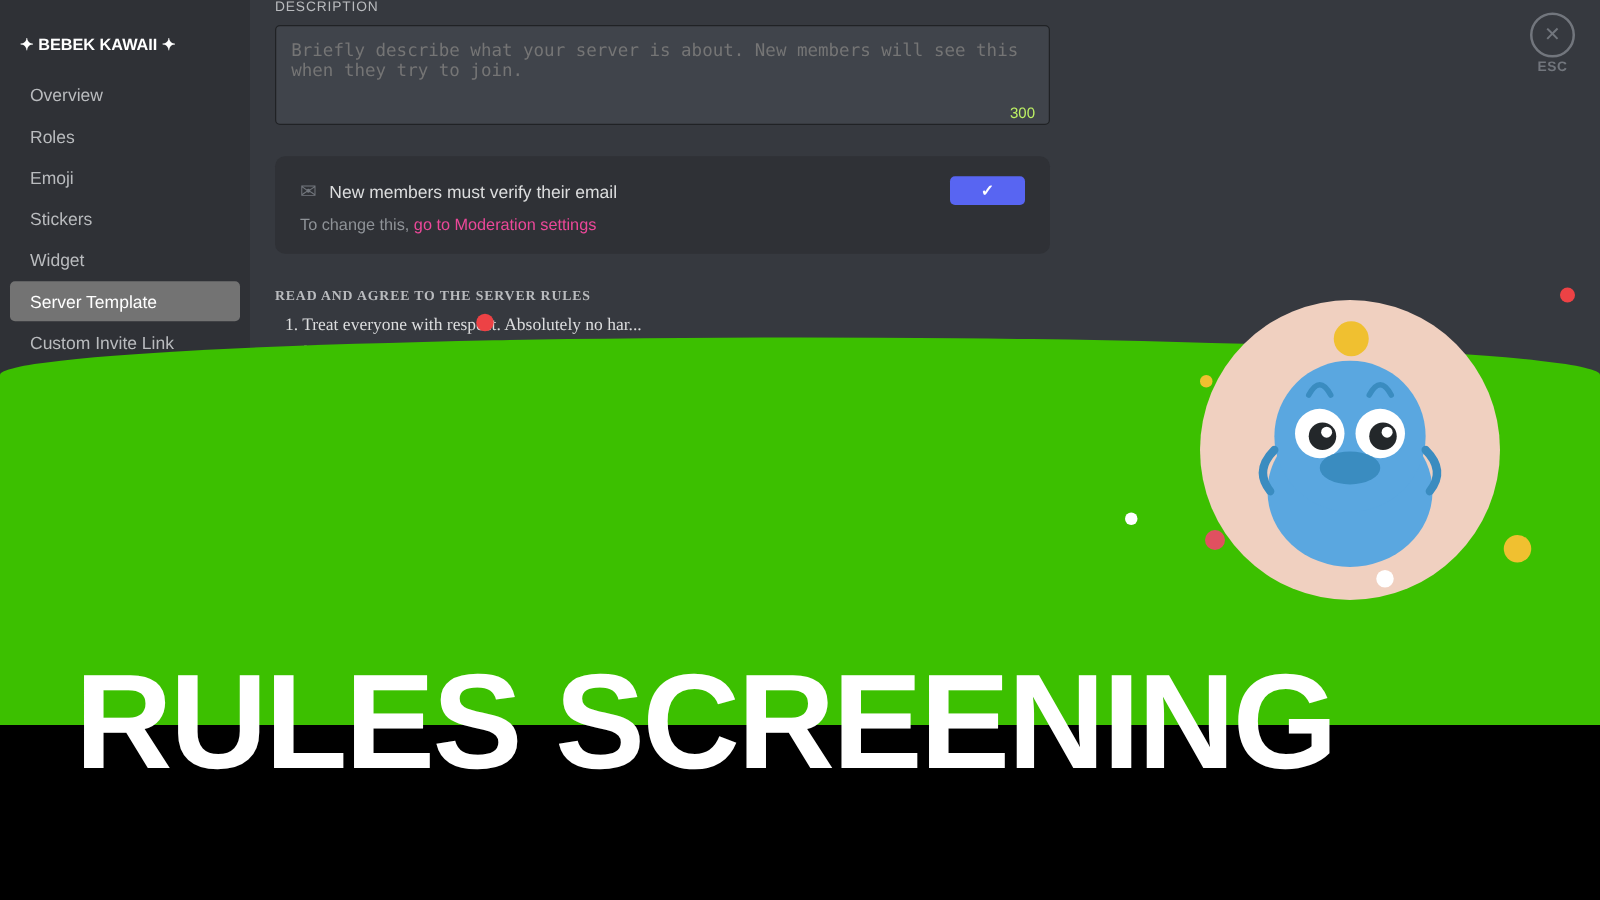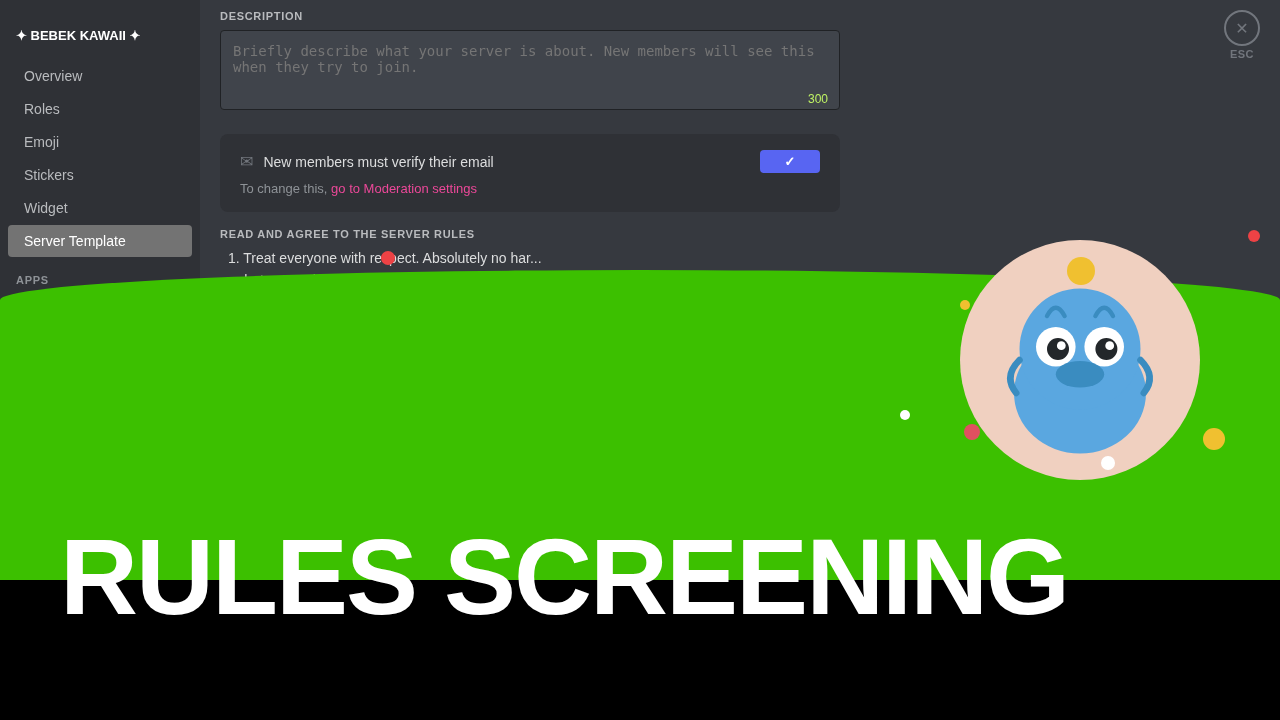--- a/index.html
+++ b/index.html
@@ -62,25 +62,24 @@
       overflow: hidden;
     }
 
     
     .description-section {
       padding-top: 0;
     }
     .section-label {
       color: #b9bbbe;
       font-size: 11px;
-      font-weight: 700;
+      font-weight: 400;
       text-transform: uppercase;
       letter-spacing: 0.7px;
       margin-bottom: 8px;
-      padding-top: 10px;
     }
     .description-textarea {
       width: 620px;
       height: 80px;
       background: #40444b;
       border: 1px solid #202225;
       border-radius: 4px;
       color: #dcddde;
       font-size: 14px;
       padding: 12px;
@@ -150,22 +149,23 @@
       width: 12px;
       height: 12px;
       background: #ed4245;
       border-radius: 50%;
       right: 20px;
       top: 230px;
     }
 
     
     .rules-section {
-      margin-top: 16px;
+      margin-top: 28px;
       width: 620px;
+      font-family: Liberation Serif, serif;
     }
     .rules-header {
       color: #b9bbbe;
       font-size: 11px;
       font-weight: 700;
       text-transform: uppercase;
       letter-spacing: 0.7px;
       margin-bottom: 10px;
     }
     .rule-item {
@@ -355,20 +355,21 @@
       <span>✦</span>
       <span>BEBEK KAWAII</span>
       <span>✦</span>
     </div>
     <div class="nav-item">Overview</div>
     <div class="nav-item">Roles</div>
     <div class="nav-item">Emoji</div>
     <div class="nav-item">Stickers</div>
     <div class="nav-item">Widget</div>
     <div class="nav-item active">Server Template</div>
+    <div class="nav-item">Custom Invite Link</div>
     <div class="apps-label">APPS</div>
     <div class="nav-item">tions</div>
   </div>
 
   <div class="main-content">
     <div class="description-section">
       <div class="section-label">DESCRIPTION</div>
       <div class="textarea-wrapper">
         <textarea class="description-textarea" placeholder="Briefly describe what your server is about. New members will see this when they try to join." style=""></textarea>
         <span class="char-count">300</span>

